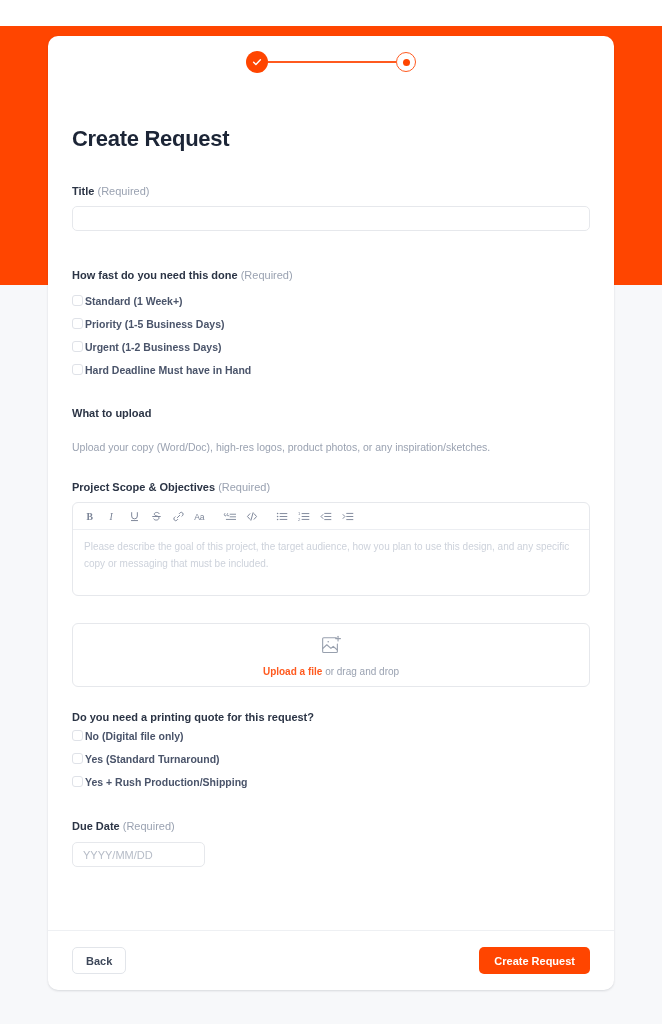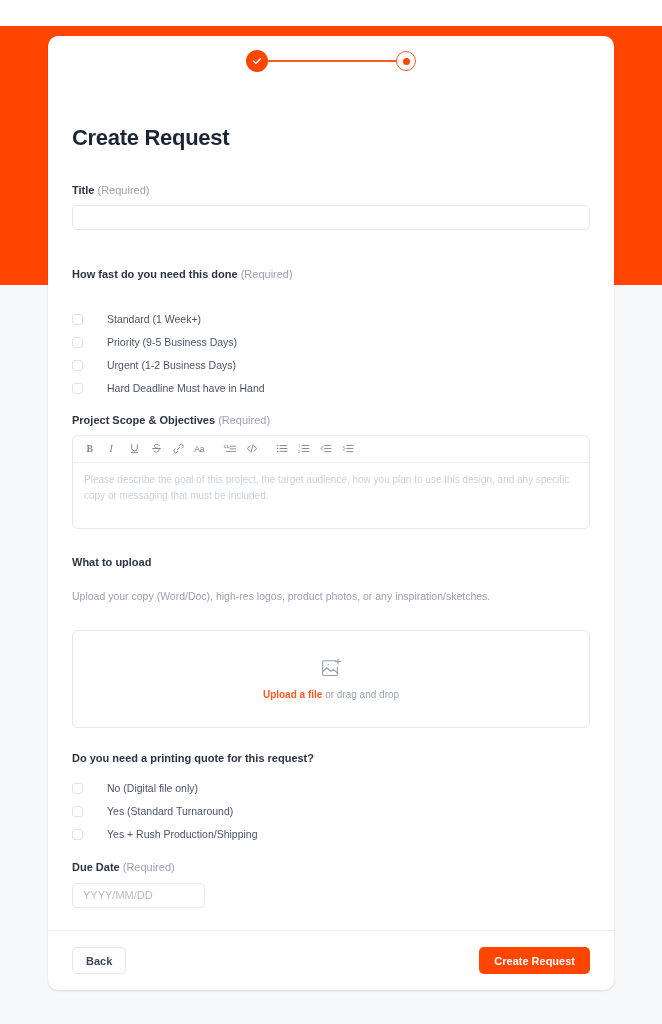--- a/index.html
+++ b/index.html
@@ -113,23 +113,24 @@
     padding: 0 10px;
     font-family: "Liberation Sans", sans-serif;
     outline: none;
   }
   .text-input::placeholder { color: #b6bcc7; }
   .block { margin-bottom: 38px; }
 
   
   .check-row {
     display: flex;
-    align-items: flex-end;
-    gap: 24px;
+    align-items: flex-start;
+    gap: 2px;
     height: 23px;
+    font-weight: bold;
   }
   .check-box {
     width: 11px; height: 11px;
     border: 1px solid #dfe2e8;
     border-radius: 3px;
     background: #fff;
     flex: 0 0 auto;
   }
   .check-label {
     font-size: 10.5px;
@@ -175,21 +176,21 @@
   }
   .helper-text {
     font-size: 10.5px;
     color: #9aa2b1;
   }
 
   
   .dropzone {
     border: 1px solid #e6e8ec;
     border-radius: 6px;
-    height: 98px;
+    height: 64px;
     display: flex;
     flex-direction: column;
     align-items: center;
     justify-content: center;
     gap: 7px;
     background: #fff;
   }
   .dz-icon { color: #98a0ae; display: block; }
   .dz-text { font-size: 10px; color: #9aa2b1; }
   .dz-text .link { color: #ff5a1f; font-weight: bold; }
@@ -260,40 +261,45 @@
 
       <div class="block">
         <div class="field-label">
           <span>Title</span>
           <span class="opt">(Required)</span>
         </div>
         <input class="text-input" type="text" value="" placeholder="" style="">
       </div>
 
       <div class="block" style="margin-bottom:20px;">
-        <div class="field-label" style="margin-bottom:22px;">
+        <div class="field-label" style="margin-bottom:14px;">
           <span>How fast do you need this done</span>
           <span class="opt">(Required)</span>
         </div>
         <div class="check-row">
           <span class="check-box"></span>
           <span class="check-label">Standard (1 Week+)</span>
         </div>
         <div class="check-row">
           <span class="check-box"></span>
-          <span class="check-label">Priority (9-5 Business Days)</span>
+          <span class="check-label">Priority (1-5 Business Days)</span>
         </div>
         <div class="check-row">
           <span class="check-box"></span>
           <span class="check-label">Urgent (1-2 Business Days)</span>
         </div>
         <div class="check-row">
           <span class="check-box"></span>
           <span class="check-label">Hard Deadline Must have in Hand</span>
         </div>
+      </div>
+
+      <div class="block" style="margin-bottom:28px;">
+        <div class="section-head" style="margin-bottom:22px;">What to upload</div>
+        <div class="helper-text">Upload your copy (Word/Doc), high-res logos, product photos, or any inspiration/sketches.</div>
       </div>
 
       <div class="block" style="margin-bottom:27px;">
         <div class="field-label">
           <span>Project Scope &amp; Objectives</span>
           <span class="opt">(Required)</span>
         </div>
         <div class="editor">
           <div class="editor-toolbar">
 
@@ -384,25 +390,20 @@
               <svg width="14" height="13" viewBox="0 0 16 16">
                 <path d="M1.9 5.6 L4.2 8 L1.9 10.4" fill="none" stroke="currentColor" stroke-width="1.15" stroke-linecap="round" stroke-linejoin="round"></path>
                 <line x1="6.4" y1="4.2" x2="14" y2="4.2" stroke="currentColor" stroke-width="1.15" stroke-linecap="round"></line>
                 <line x1="6.4" y1="8" x2="14" y2="8" stroke="currentColor" stroke-width="1.15" stroke-linecap="round"></line>
                 <line x1="6.4" y1="11.8" x2="14" y2="11.8" stroke="currentColor" stroke-width="1.15" stroke-linecap="round"></line>
               </svg>
             </div>
           </div>
           <div class="editor-area">Please describe the goal of this project, the target audience, how you plan to use this design, and any specific copy or messaging that must be included.</div>
         </div>
-      </div>
-
-      <div class="block" style="margin-bottom:28px;">
-        <div class="section-head" style="margin-bottom:22px;">What to upload</div>
-        <div class="helper-text">Upload your copy (Word/Doc), high-res logos, product photos, or any inspiration/sketches.</div>
       </div>
 
       <div class="block" style="margin-bottom:24px;">
         <div class="dropzone">
           <svg class="dz-icon" width="25" height="25" viewBox="0 0 26 26">
             <path d="M18.0 3.9 H4.9 A1.1 1.1 0 0 0 3.8 5.0 V18.1 A1.1 1.1 0 0 0 4.9 19.2 H18.0 A1.1 1.1 0 0 0 19.1 18.1 V10.4" fill="none" stroke="currentColor" stroke-width="1.15" stroke-linecap="round"></path>
             <path d="M3.8 15.3 L8.1 11.2 L12.4 15.0 L14.8 12.9 L19.1 16.6" fill="none" stroke="currentColor" stroke-width="1.15" stroke-linecap="round" stroke-linejoin="round"></path>
             <circle cx="9.6" cy="8.0" r="0.85" fill="currentColor"></circle>
             <line x1="19.8" y1="2.3" x2="19.8" y2="7.3" stroke="currentColor" stroke-width="1.15" stroke-linecap="round"></line>
             <line x1="17.3" y1="4.8" x2="22.3" y2="4.8" stroke="currentColor" stroke-width="1.15" stroke-linecap="round"></line>

